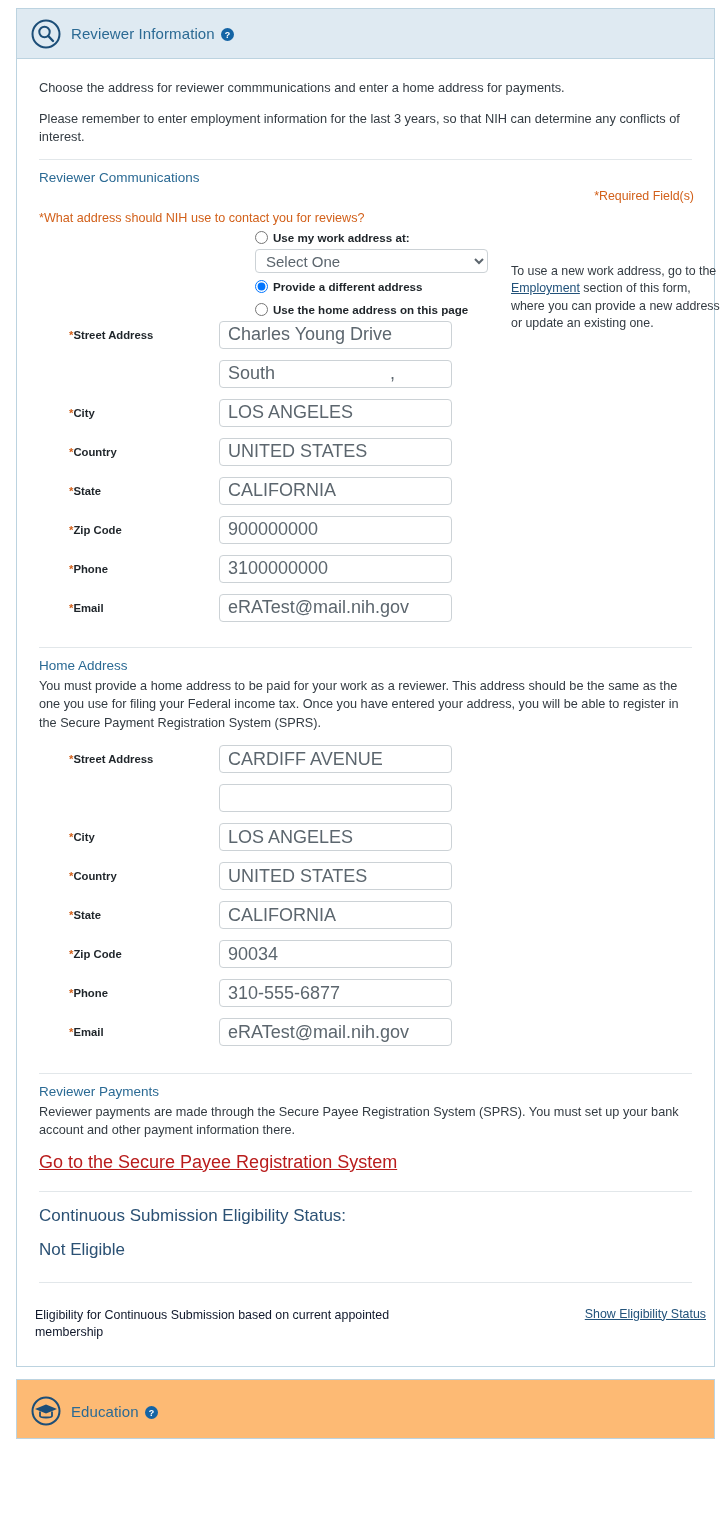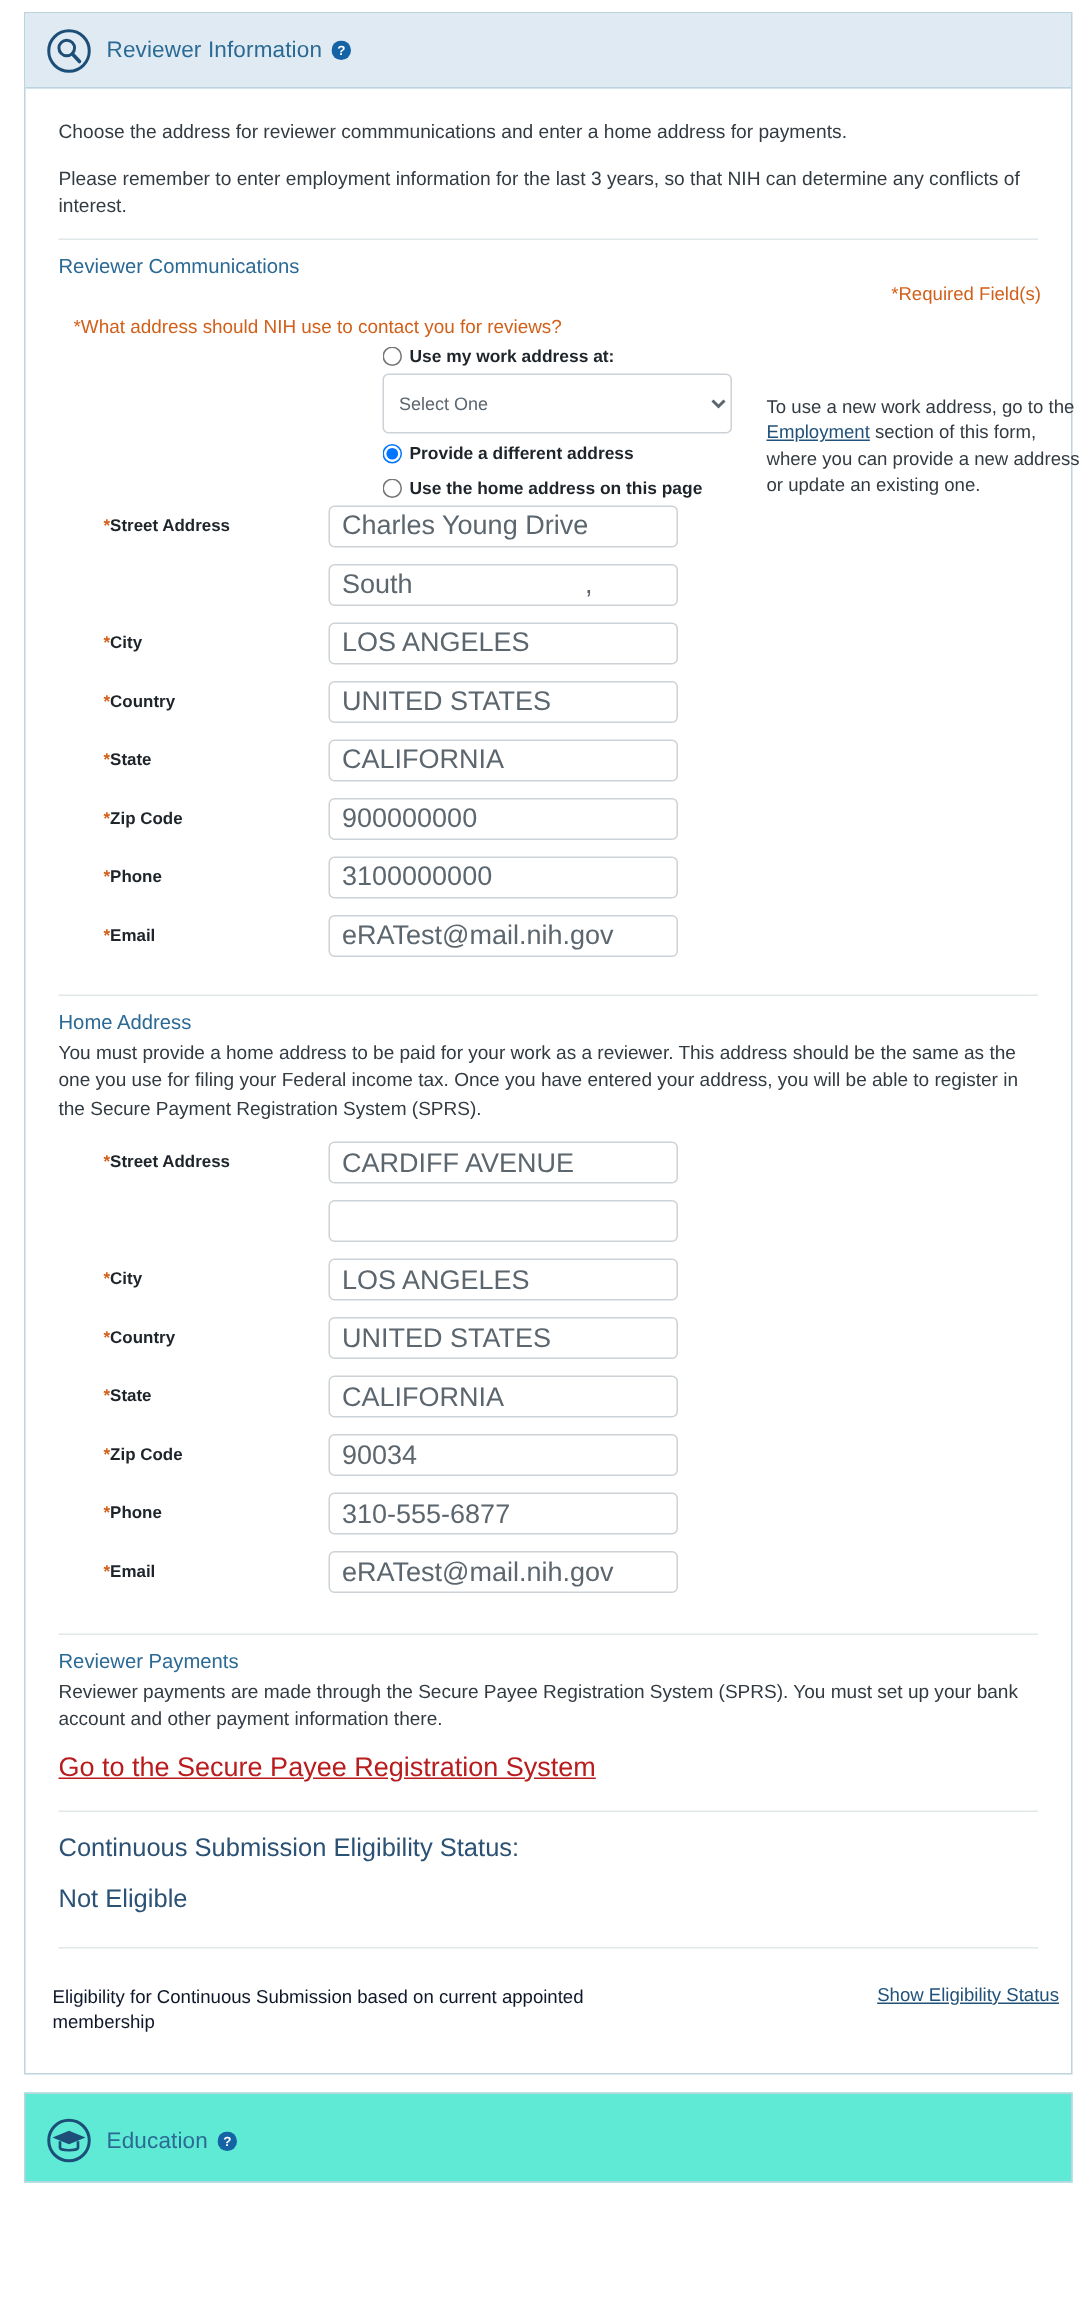--- a/index.html
+++ b/index.html
@@ -71,21 +71,21 @@
   .required-note {
     text-align: right;
     color: #d2601a;
     font-size: 12.4px;
     margin: 4px 4px 0 0;
   }
 
   .question {
     color: #d2601a;
     font-size: 12.6px;
-    margin: 8px 0 4px 16px;
+    margin: 8px 0 4px 6px;
   }
 
   
   .fields { position: relative; }
 
   .radio-row {
     display: flex;
     align-items: center;
     margin-left: 222px;
     margin-bottom: 2px;
@@ -95,23 +95,23 @@
   .radio-row label {
     font-size: 11.6px;
     font-weight: bold;
     color: #1e2429;
     text-align: right;
   }
 
   .select-wrap { margin-left: 222px; margin: 3px 0 5px 222px; }
   select.styled {
     width: 233px;
-    height: 40px;
+    height: 24px;
     padding: 2px 6px;
-    font-size: 12px;
+    font-size: 15px;
     color: #5c666e;
     border: 1px solid #ccd2d6;
     border-radius: 4px;
     background: #fff;
     font-family: "Liberation Sans", sans-serif;
   }
 
   .frow {
     display: flex;
     align-items: center;
@@ -200,21 +200,21 @@
     color: #22527a;
     text-decoration: underline;
     font-size: 12.4px;
     white-space: nowrap;
   }
 
   
   .panel.footer-panel {
     margin-top: 12px;
     border: 1px solid #bcd3e0;
-    background: #5eead4;
+    background: #fdba74;
     height: 60px;
     overflow: hidden;
   }
   .footer-head {
     display: flex;
     align-items: center;
     padding: 16px 14px 0 14px;
   }
   .footer-head .circ-icon { width: 30px; height: 30px; flex: 0 0 30px; margin-right: 10px; }
 </style>

